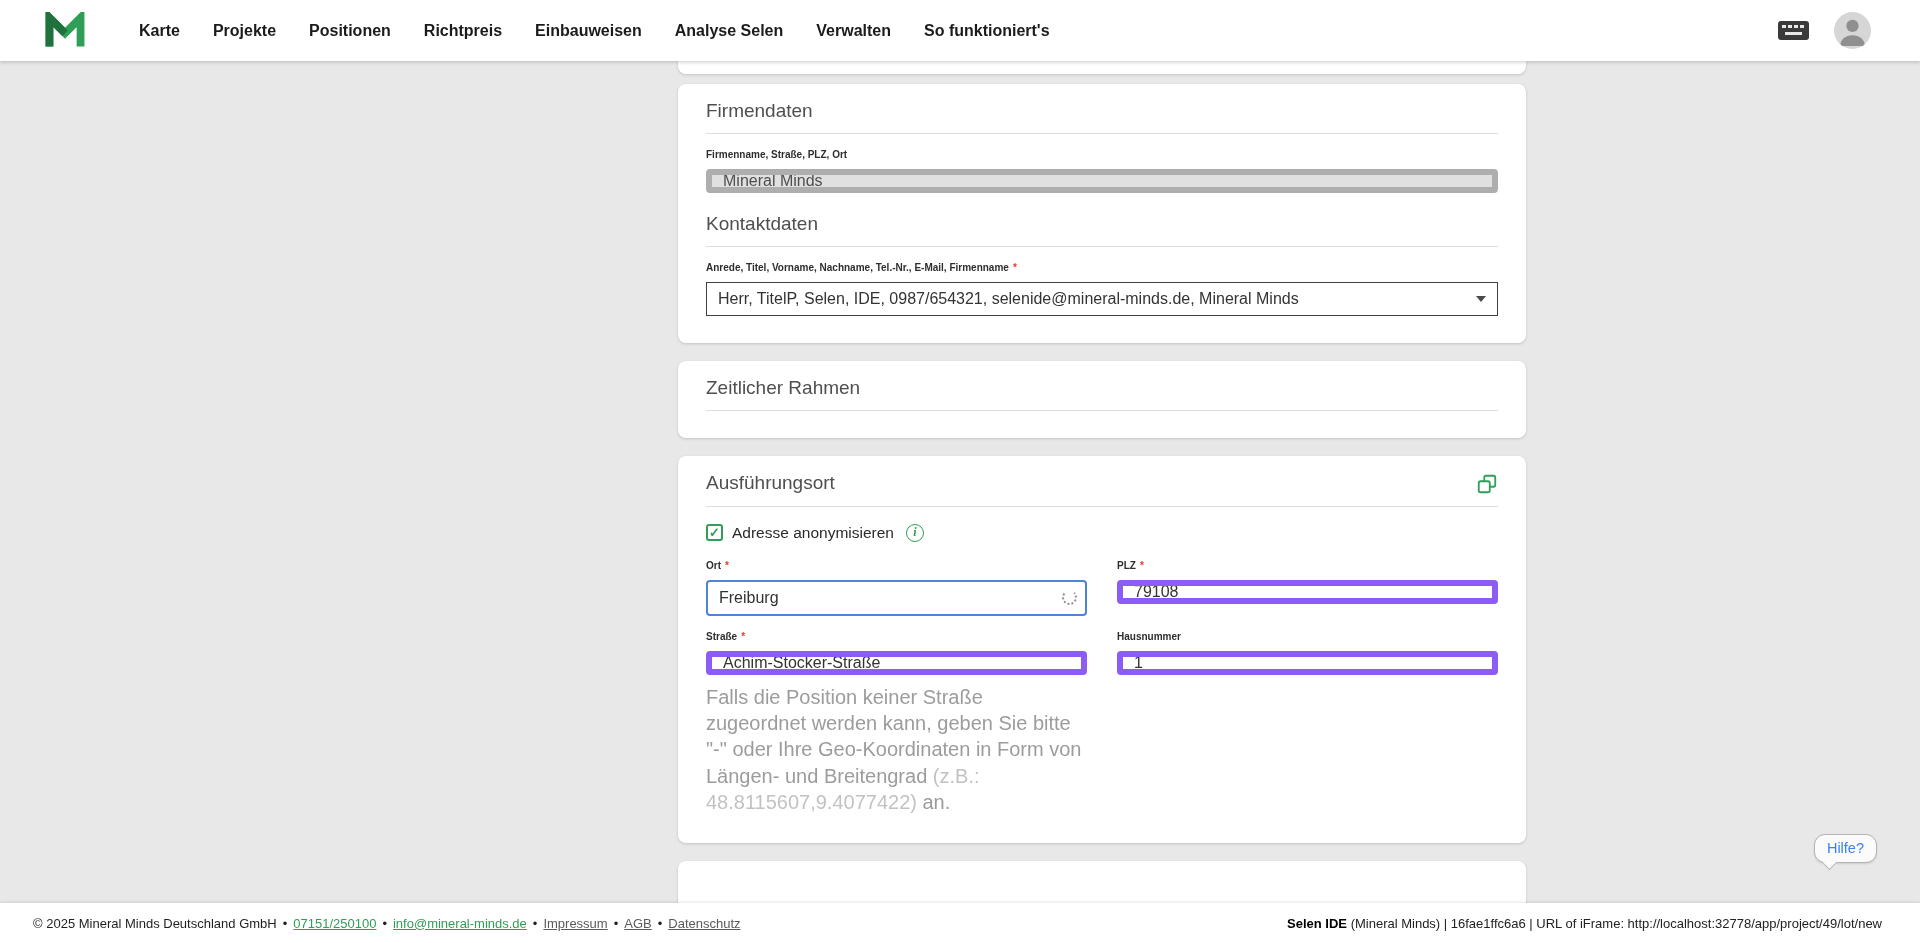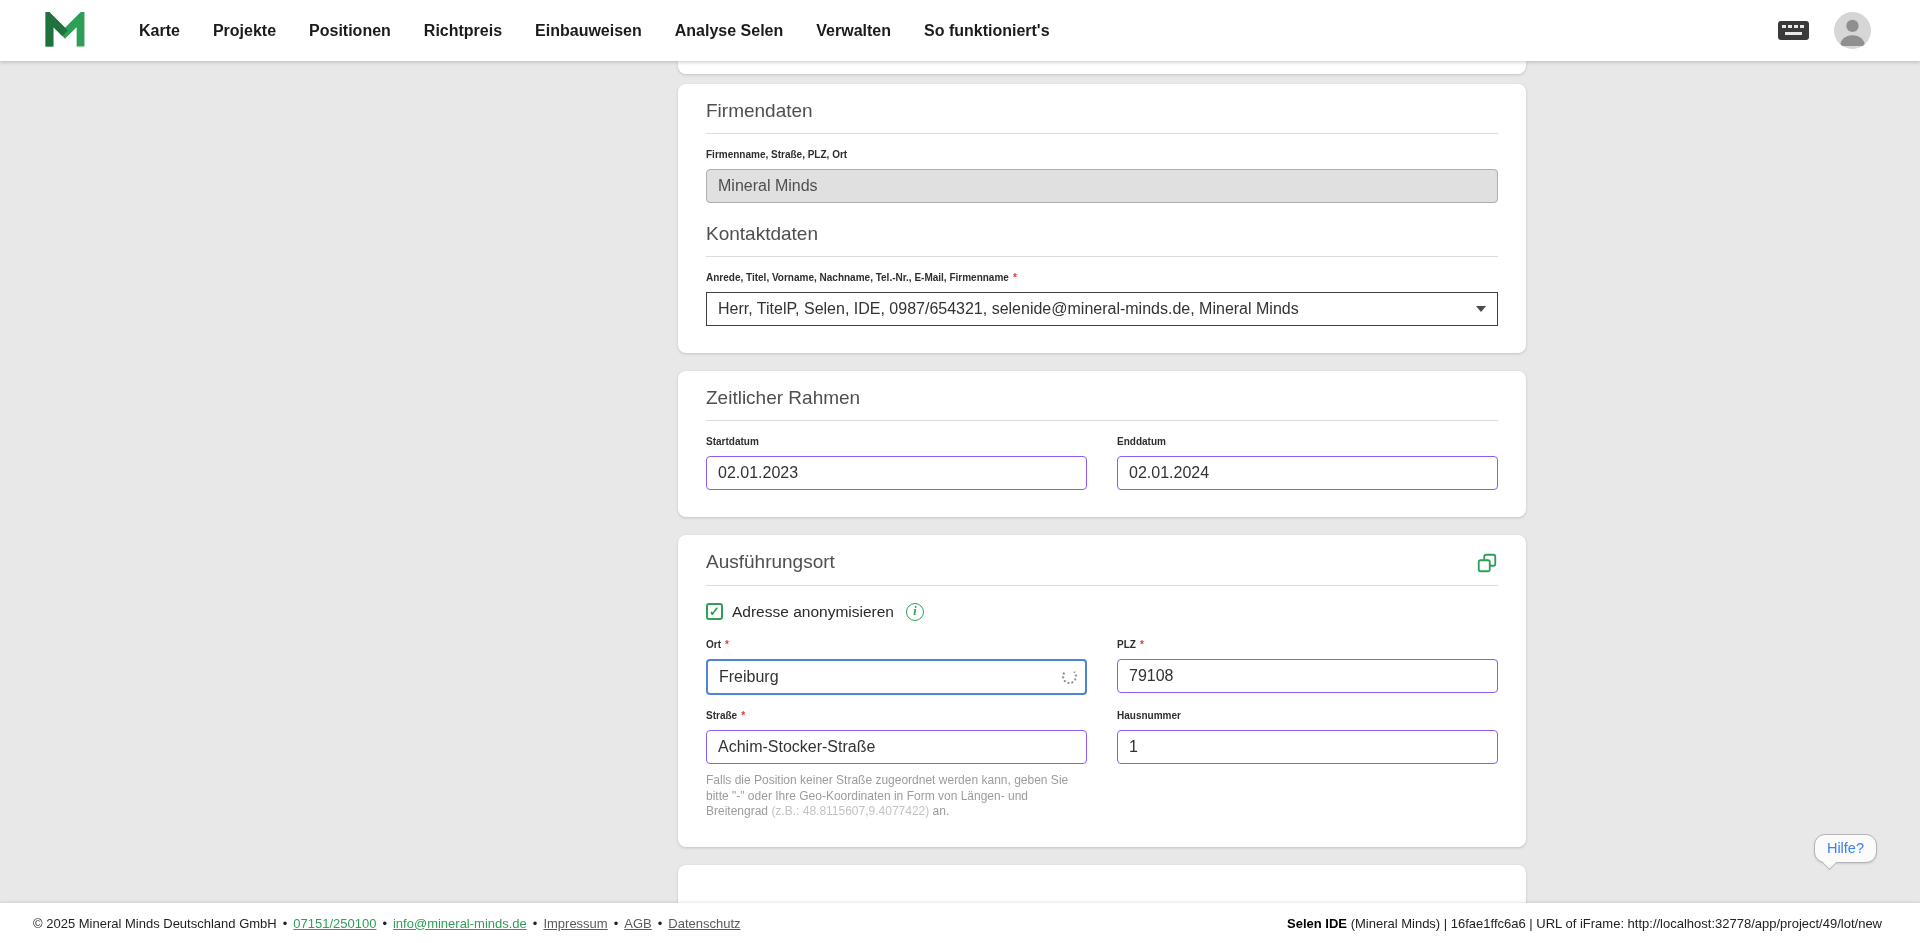--- a/index.html
+++ b/index.html
@@ -56,21 +56,21 @@
     border-bottom:1px solid #dcdcdc; padding-bottom:11px;
   }
 
   .field-label {
     font-size:10px; font-weight:700; color:#2e2e2e;
     margin:15px 0 9px; display:flex; align-items:flex-start; line-height:1.1;
   }
   .req { color:#e0392f; margin-left:4px; font-weight:700; }
 
   .text-input {
-    width:100%; height:34px; border:1px solid #8b5cf6; border-radius:4px;
+    width:100%; height:24px; border:6px solid #8b5cf6; border-radius:4px;
     padding:0 11px; font-size:16px; color:#333; background:#fff;
     font-family:inherit; outline:none;
   }
   .text-input.disabled, .text-input:disabled {
     background:#e0e0e0; color:#4f4f4f; border-color:#aeaeae;
   }
   .input-wrap { position:relative; }
   .text-input.focused { border:2px solid #4d83d9; height:36px; }
   .spinner {
     position:absolute; right:10px; top:50%; margin-top:-8px;
@@ -104,21 +104,21 @@
   .checkbox-label { font-size:15.5px; color:#2b2b2b; }
   .info-icon {
     width:18px; height:18px; border:1.5px solid #2f9e57; border-radius:50%;
     color:#2f9e57; font-size:12px; font-weight:700;
     font-family:"Liberation Serif", serif; font-style:italic;
     display:flex; align-items:center; justify-content:center; cursor:pointer; margin-left:3px;
   }
   .copy-icon { cursor:pointer; display:flex; }
 
   .hint {
-    font-size:12px; line-height:1.32; color:#9c9c9c; margin-top:9px;
+    font-size:20px; line-height:1.32; color:#9c9c9c; margin-top:9px;
   }
   .hint .coords { color:#c2c2c2; }
 
   .hilfe-btn {
     position:absolute; right:43px; bottom:40px;
     background:#fbfbfb; border:1px solid #b5b5b5; border-radius:11px;
     padding:5px 12px 6px; font-size:14.5px; color:#3b82f6; cursor:pointer;
     box-shadow:0 1px 2px rgba(0,0,0,.12);
   }
   .hilfe-btn::after {
@@ -207,34 +207,20 @@
         <div class="select-box">
           <span>Herr, TitelP, Selen, IDE, 0987/654321, selenide@mineral-minds.de, Mineral Minds</span>
           <span class="select-caret"></span>
         </div>
       </div>
     </section>
 
     <section class="card">
       <div class="card-body">
         <h2 class="section-title titled">Zeitlicher Rahmen</h2>
-        <div class="two-col">
-          <div>
-            <div class="field-label">
-              <span>Startdatum</span>
-            </div>
-            <input class="text-input" value="02.01.2023" style="">
-          </div>
-          <div>
-            <div class="field-label">
-              <span>Enddatum</span>
-            </div>
-            <input class="text-input" value="02.01.2024" style="">
-          </div>
-        </div>
       </div>
     </section>
 
     <section class="card">
       <div class="card-body">
         <div class="card-head">
           <h2 class="section-title">Ausführungsort</h2>
           <span class="copy-icon">
             <svg width="22" height="22" viewBox="0 0 24 24" fill="none" stroke="#2f9e57" stroke-width="2">
               <rect x="9" y="3" width="12" height="12" rx="2"></rect>

